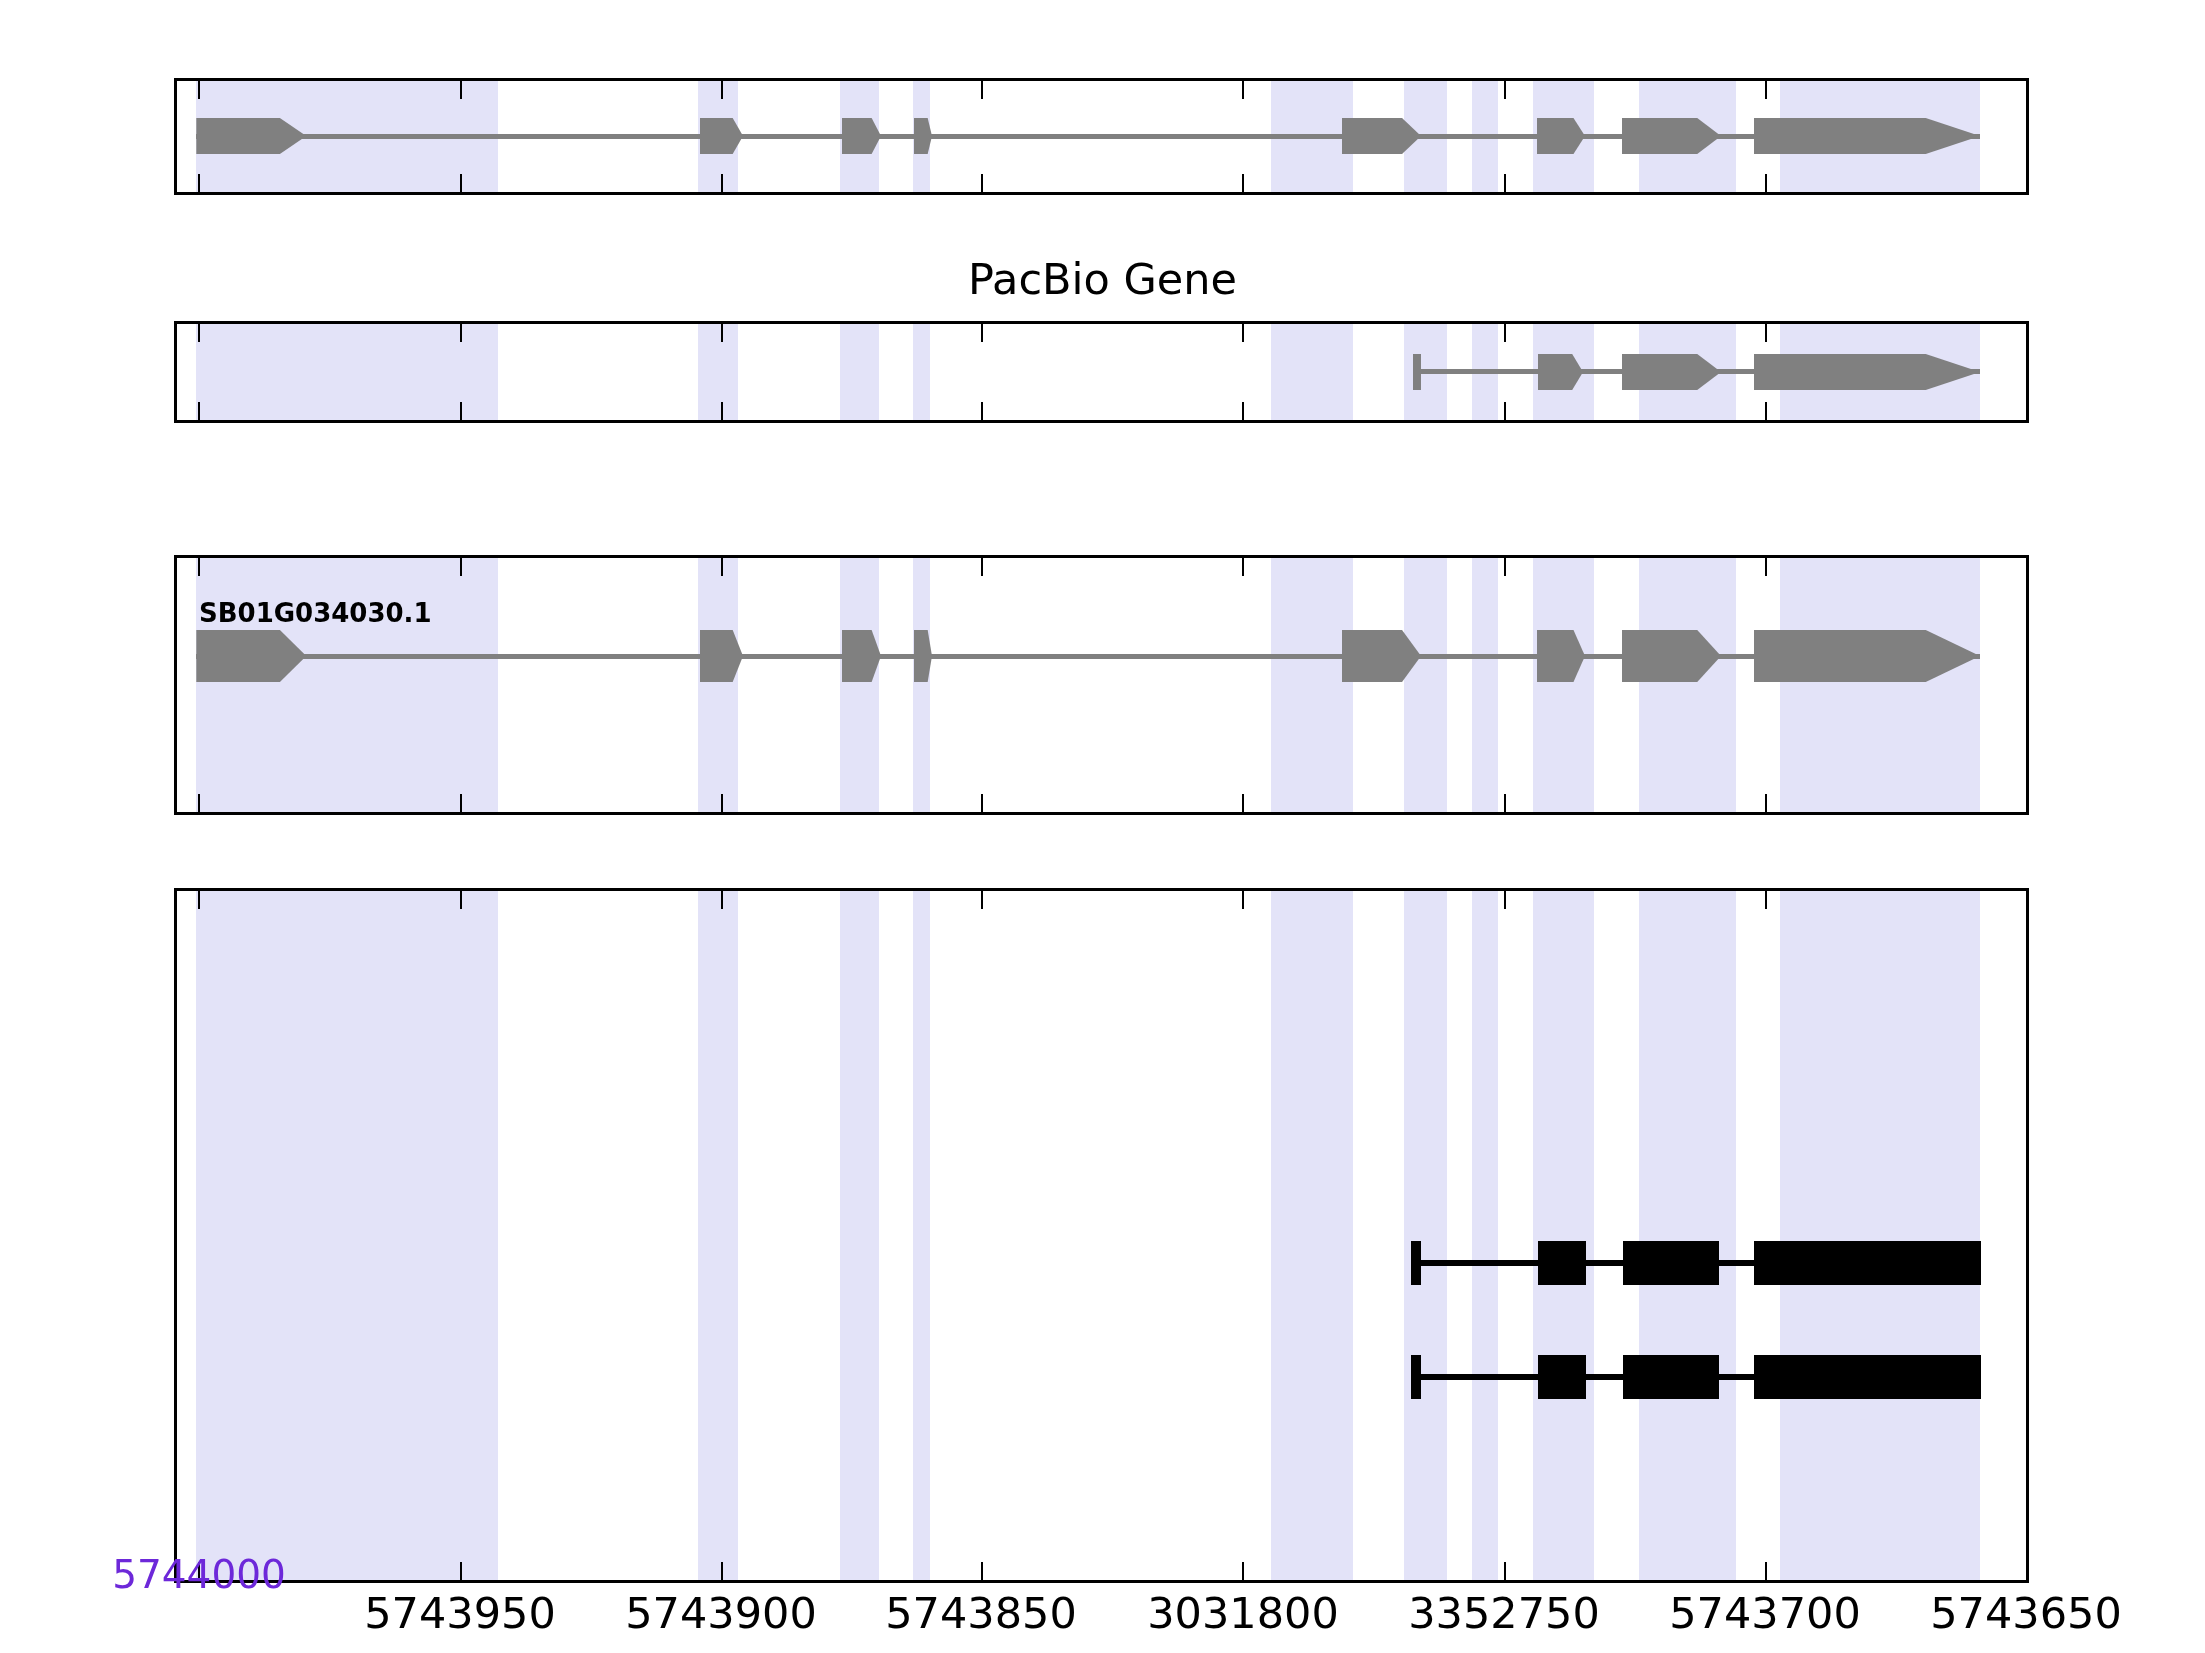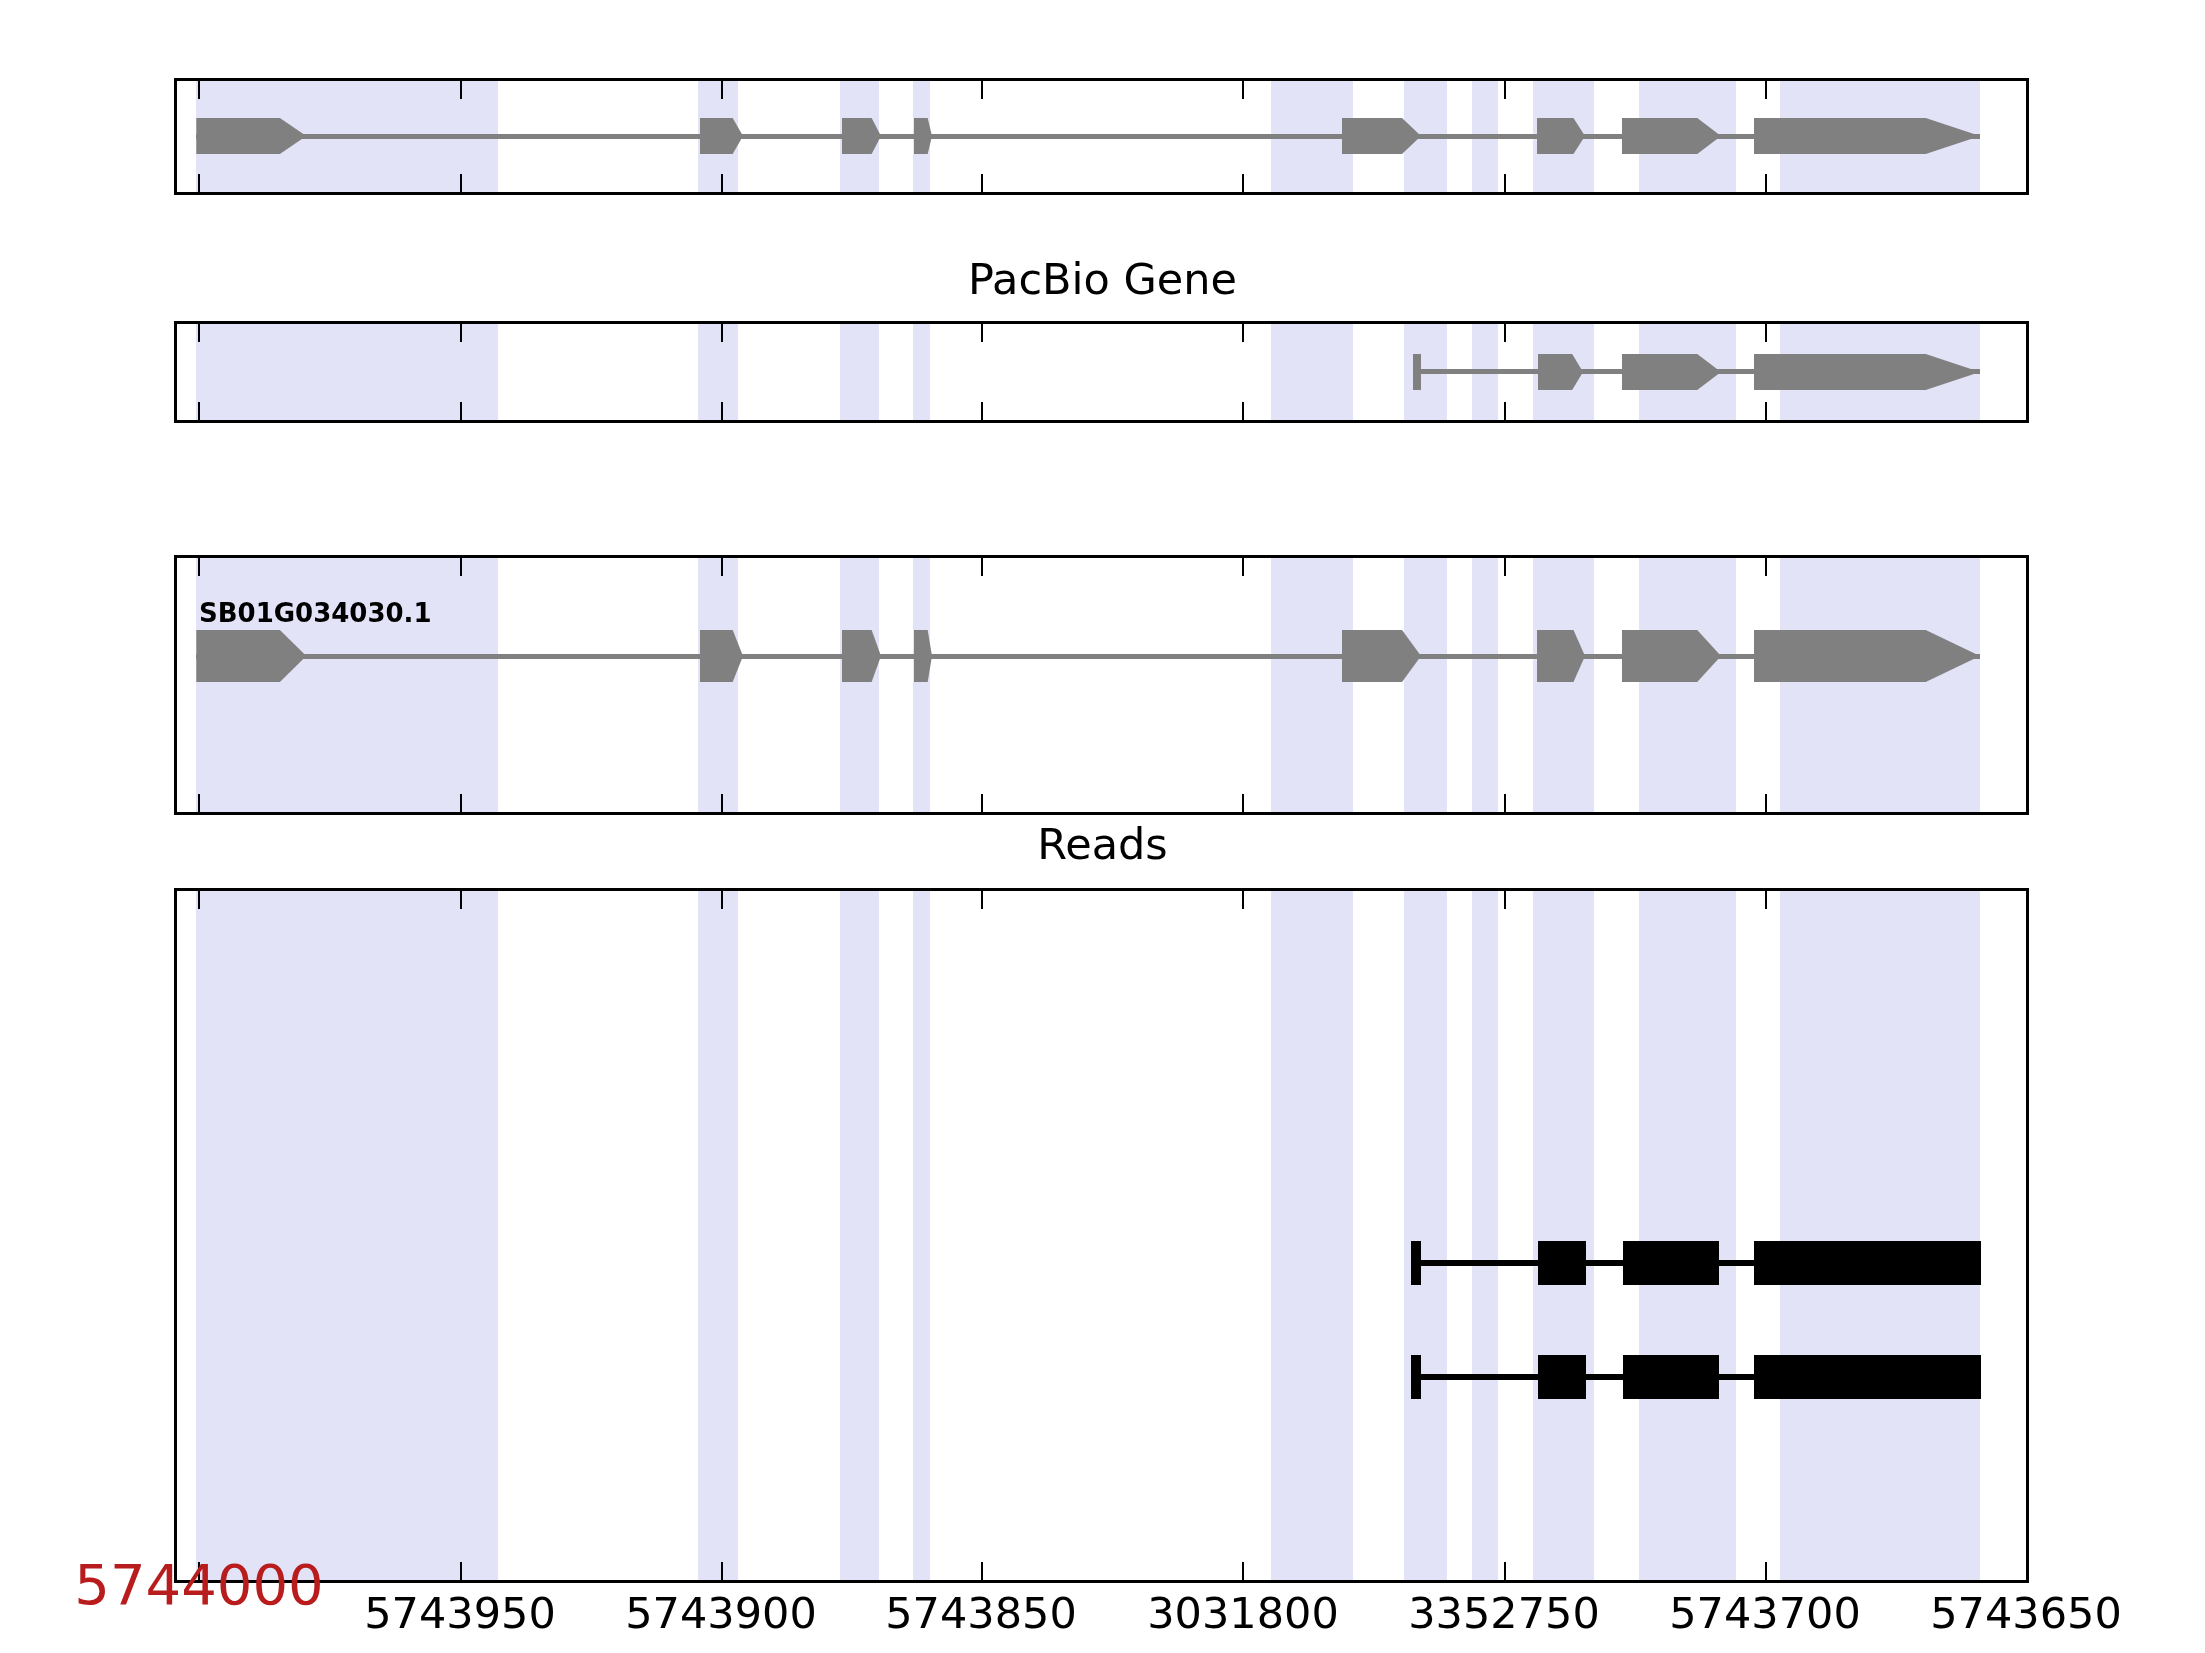--- a/index.html
+++ b/index.html
@@ -162,21 +162,20 @@
         <div class="exon arrowed" style="left: 665px; width: 39px; top: 72px; height: 52px; background: rgb(128, 128, 128);"></div>
         <div class="exon arrowed" style="left: 737px; width: 18px; top: 72px; height: 52px; background: rgb(128, 128, 128);"></div>
         <div class="exon arrowed" style="left: 1165px; width: 79px; top: 72px; height: 52px; background: rgb(128, 128, 128);"></div>
         <div class="exon arrowed" style="left: 1360px; width: 48px; top: 72px; height: 52px; background: rgb(128, 128, 128);"></div>
         <div class="exon arrowed" style="left: 1445px; width: 99px; top: 72px; height: 52px; background: rgb(128, 128, 128);"></div>
         <div class="exon arrowed" style="left: 1577px; width: 226px; top: 72px; height: 52px; background: rgb(128, 128, 128);"></div>
         <div class="iso-label" style="left: 22px; top: 40px; font-size: 26px; color: rgb(0, 0, 0);">SB01G034030.1</div>
       </div>
   </div>
 
-  <div class="panel-title" style="top:819px;font-size:43px;">Reads</div>
 
   <div class="panel" style="left:174px;top:888px;width:1855px;height:695px;">
     <div class="plotarea" id="area-reads">
         <div class="shade" style="left: 19.3px; width: 302px; background: rgb(227, 227, 248);"></div>
         <div class="shade" style="left: 521px; width: 40px; background: rgb(227, 227, 248);"></div>
         <div class="shade" style="left: 663px; width: 39px; background: rgb(227, 227, 248);"></div>
         <div class="shade" style="left: 736px; width: 16.5px; background: rgb(227, 227, 248);"></div>
         <div class="shade" style="left: 1094px; width: 82px; background: rgb(227, 227, 248);"></div>
         <div class="shade" style="left: 1227px; width: 43px; background: rgb(227, 227, 248);"></div>
         <div class="shade" style="left: 1295px; width: 26px; background: rgb(227, 227, 248);"></div>
@@ -204,21 +203,21 @@
         <div class="read-block" style="left: 1577px; width: 227px; top: 350px; height: 44px; background: rgb(0, 0, 0);"></div>
         <div class="read-line" style="left: 1234px; width: 569px; top: 483px; background: rgb(0, 0, 0);"></div>
         <div class="read-block" style="left: 1234px; width: 9.6px; top: 464px; height: 44px; background: rgb(0, 0, 0);"></div>
         <div class="read-block" style="left: 1361px; width: 48px; top: 464px; height: 44px; background: rgb(0, 0, 0);"></div>
         <div class="read-block" style="left: 1446px; width: 96px; top: 464px; height: 44px; background: rgb(0, 0, 0);"></div>
         <div class="read-block" style="left: 1577px; width: 227px; top: 464px; height: 44px; background: rgb(0, 0, 0);"></div>
       </div>
   </div>
 
   <div id="xticklabels">
-      <div class="xticklabel" style="left: 68px; width: 262px; top: 1552px; font-size: 56px; color: #b91c1c;">5744000</div>
+      <div class="xticklabel" style="left: 68px; width: 262px; top: 1552px; font-size: 39px; color: #6d28d9;">5744000</div>
       <div class="xticklabel" style="left: 329px; width: 262px; top: 1588px; font-size: 43px; color: rgb(0, 0, 0);">5743950</div>
       <div class="xticklabel" style="left: 590px; width: 262px; top: 1588px; font-size: 43px; color: rgb(0, 0, 0);">5743900</div>
       <div class="xticklabel" style="left: 850px; width: 262px; top: 1588px; font-size: 43px; color: rgb(0, 0, 0);">5743850</div>
       <div class="xticklabel" style="left: 1112px; width: 262px; top: 1588px; font-size: 43px; color: rgb(0, 0, 0);">3031800</div>
       <div class="xticklabel" style="left: 1373px; width: 262px; top: 1588px; font-size: 43px; color: rgb(0, 0, 0);">3352750</div>
       <div class="xticklabel" style="left: 1634px; width: 262px; top: 1588px; font-size: 43px; color: rgb(0, 0, 0);">5743700</div>
       <div class="xticklabel" style="left: 1895px; width: 262px; top: 1588px; font-size: 43px; color: rgb(0, 0, 0);">5743650</div>
     </div>
 
 </div>

